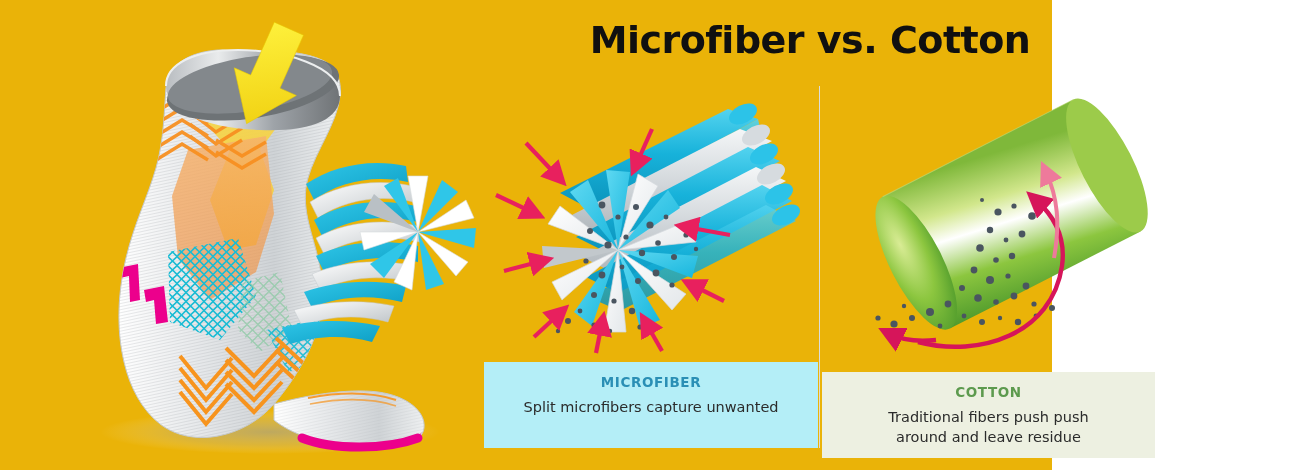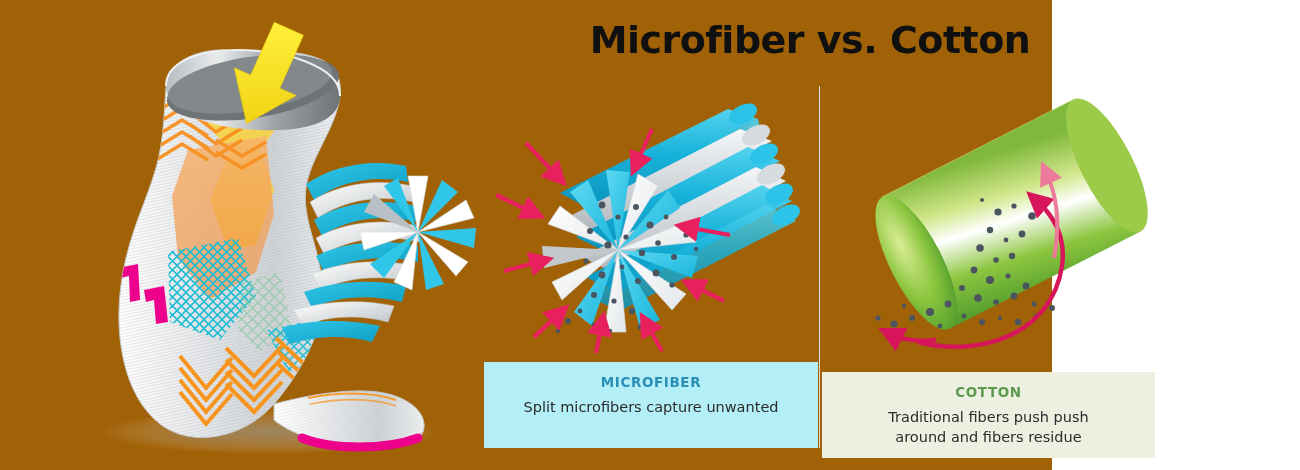--- a/index.html
+++ b/index.html
@@ -11,21 +11,21 @@
     width: 1300px;
     height: 470px;
     overflow: hidden;
     font-family: "Liberation Sans", sans-serif;
     position: relative;
   }
   #stage {
     position: relative;
     width: 1052px;
     height: 470px;
-    background: #a16207;
+    background: #eab308;
   }
 
   
   .title {
     position: absolute;
     left: 460px;
     top: 18px;
     width: 700px;
     text-align: center;
     font-family: "DejaVu Sans", sans-serif;
@@ -463,17 +463,17 @@
     <div class="panel-heading">MICROFIBER</div>
     <div class="panel-body">
       <span>Split microfibers capture unwanted</span><br>
     </div>
   </div>
 
   <div class="panel panel-cotton">
     <div class="panel-heading">COTTON</div>
     <div class="panel-body">
       <span>Traditional fibers push push</span><br>
-      <span>around and fibers residue</span>
+      <span>around and leave residue</span>
     </div>
   </div>
 
 </div>
 
 </body></html>

